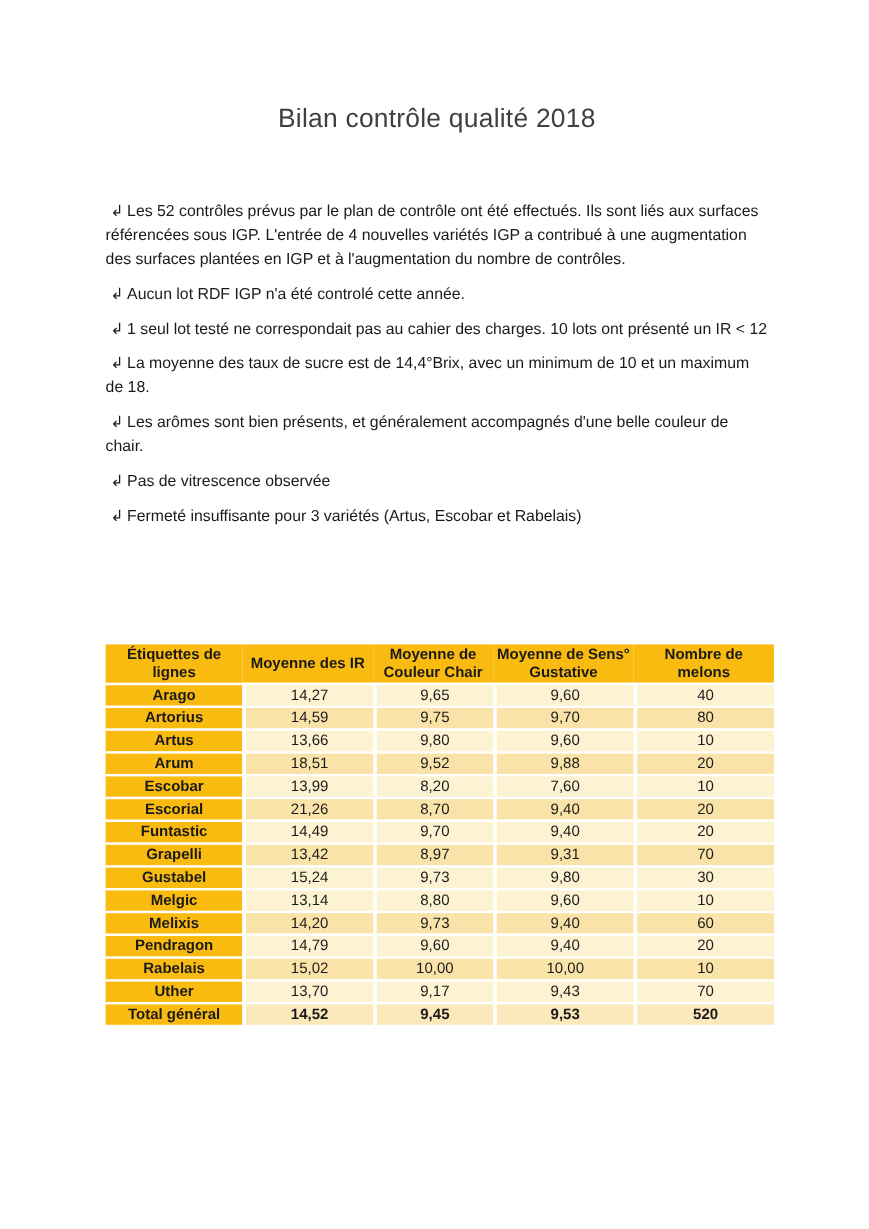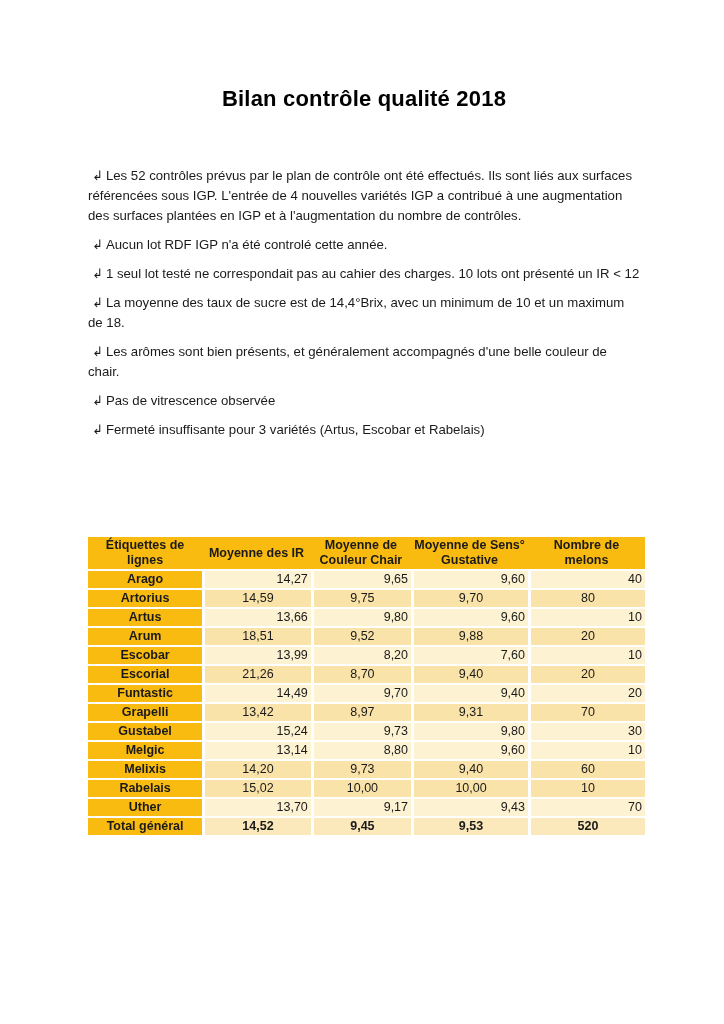--- a/index.html
+++ b/index.html
@@ -14,23 +14,23 @@
     background: #ffffff;
     box-sizing: border-box;
     padding: 86px 84px 0 88px;
     font-family: "Liberation Sans", sans-serif;
     color: #1a1a1a;
     overflow: hidden;
   }
   .title {
     margin: 0;
     font-size: 22px;
-    font-weight: 700;
+    font-weight: 400;
     text-align: center;
-    color: #000000;
+    color: #404040;
     letter-spacing: 0.2px;
   }
   .bullets {
     margin-top: 54px;
     font-size: 13.2px;
     line-height: 20px;
   }
   .bullet-item {
     margin-bottom: 9px;
   }
@@ -66,21 +66,21 @@
   }
   tbody td, tfoot td {
     border-top: 2px solid #ffffff;
     border-left: 3px solid #ffffff;
   }
   tbody td:first-child, tfoot td:first-child {
     border-left: none;
     background: var(--gold);
     font-weight: 700;
   }
-  tbody tr.light td:not(:first-child) { background: var(--row-light); text-align: right; }
+  tbody tr.light td:not(:first-child) { background: var(--row-light); }
   tbody tr.dark  td:not(:first-child) { background: var(--row-dark); margin-left: 45px; }
   tfoot td {
     font-weight: 700;
   }
   tfoot td:not(:first-child) { background: var(--total-bg); }
 </style>
 </head>
 <body>
 
 <div class="page">
@@ -184,20 +184,27 @@
           <td>9,60</td>
           <td>10</td>
         </tr>
         <tr class="dark">
           <td>Melixis</td>
           <td>14,20</td>
           <td>9,73</td>
           <td>9,40</td>
           <td>60</td>
         </tr>
+        <tr class="light">
+          <td>Pendragon</td>
+          <td>14,79</td>
+          <td>9,60</td>
+          <td>9,40</td>
+          <td>20</td>
+        </tr>
         <tr class="dark">
           <td>Rabelais</td>
           <td>15,02</td>
           <td>10,00</td>
           <td>10,00</td>
           <td>10</td>
         </tr>
         <tr class="light">
           <td>Uther</td>
           <td>13,70</td>

